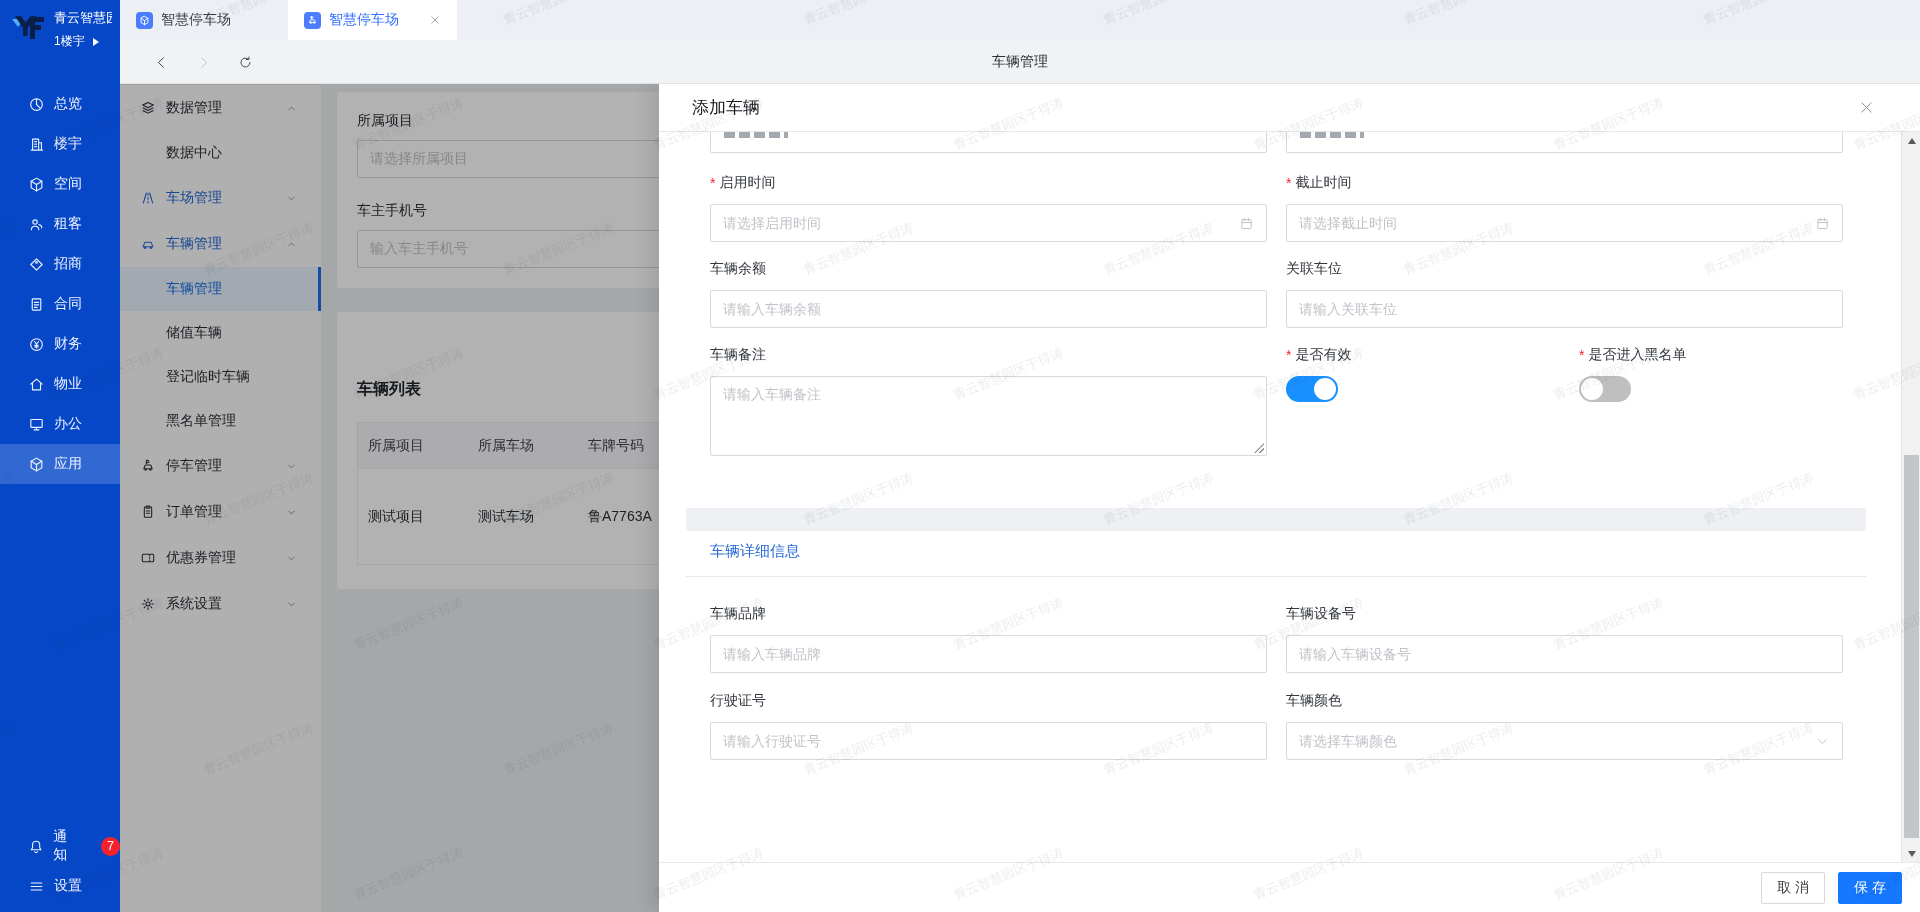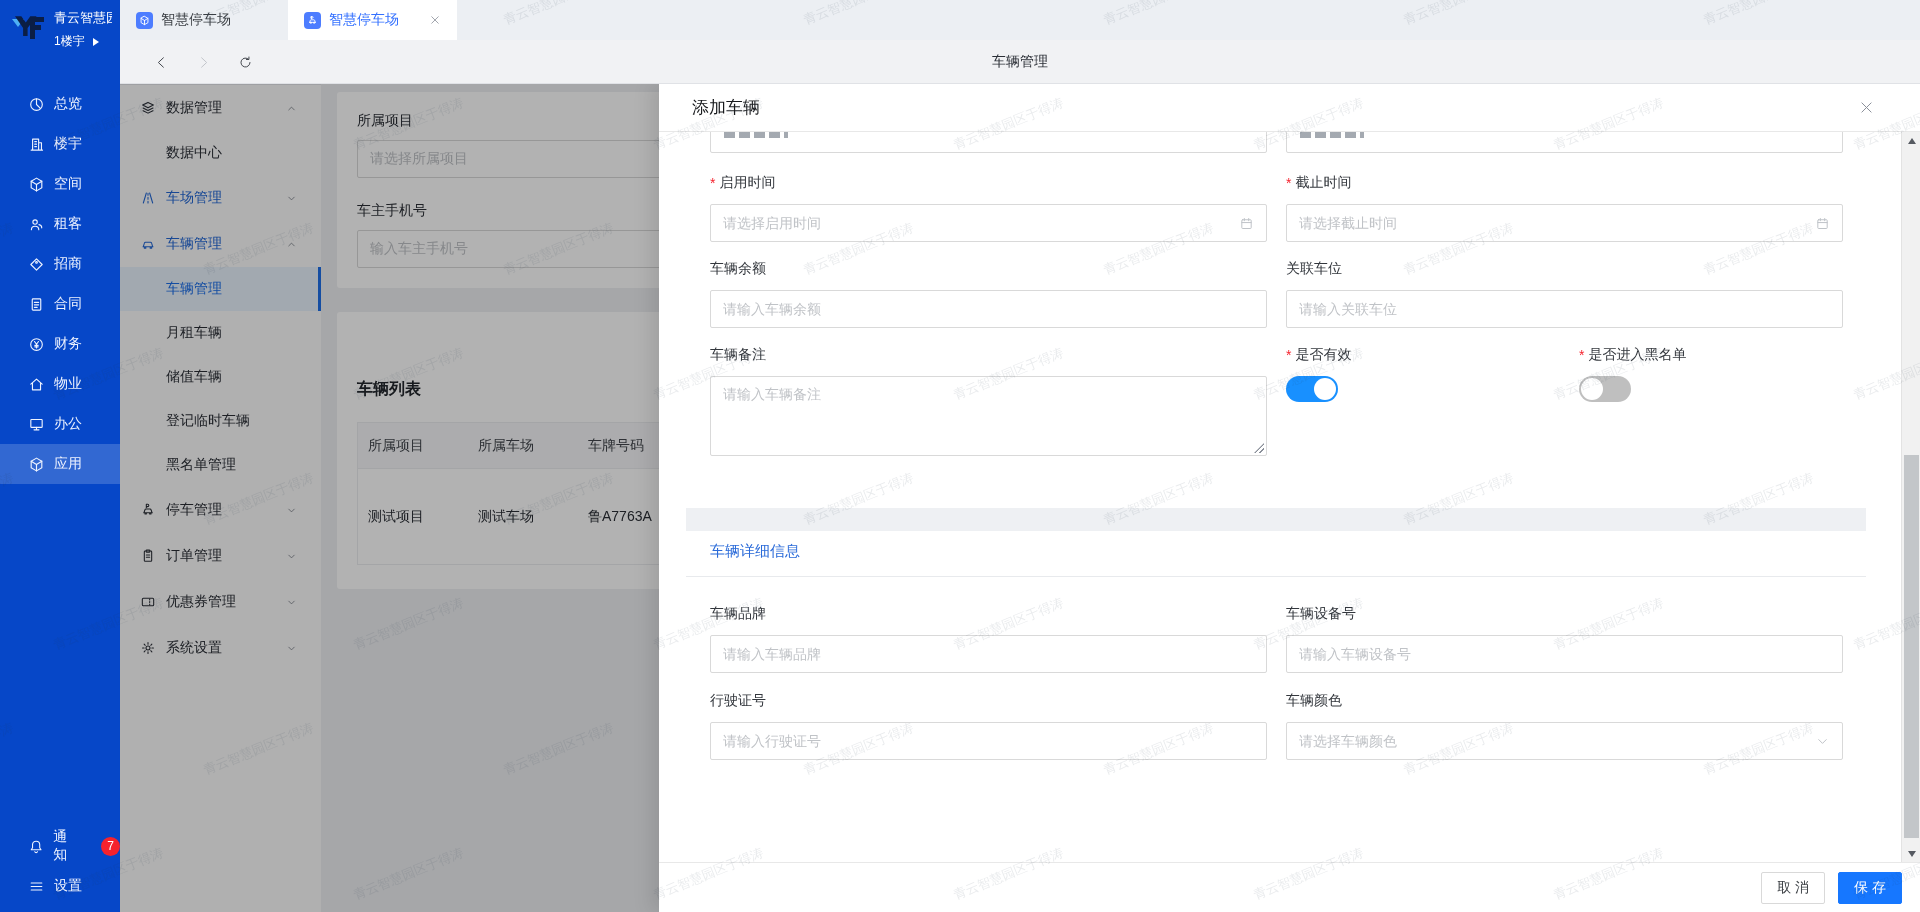--- a/index.html
+++ b/index.html
@@ -371,23 +371,20 @@
         <svg class="ic">
           <use href="#i-car"></use>
         </svg>
         <span>车辆管理</span>
         <svg class="ic chev">
           <use href="#i-chevup"></use>
         </svg>
       </div>
     <div class="sm-sub selected">
         <span>车辆管理</span>
-      </div>
-    <div class="sm-sub">
-        <span>月租车辆</span>
       </div>
     <div class="sm-sub">
         <span>储值车辆</span>
       </div>
     <div class="sm-sub">
         <span>登记临时车辆</span>
       </div>
     <div class="sm-sub">
         <span>黑名单管理</span>
       </div>

